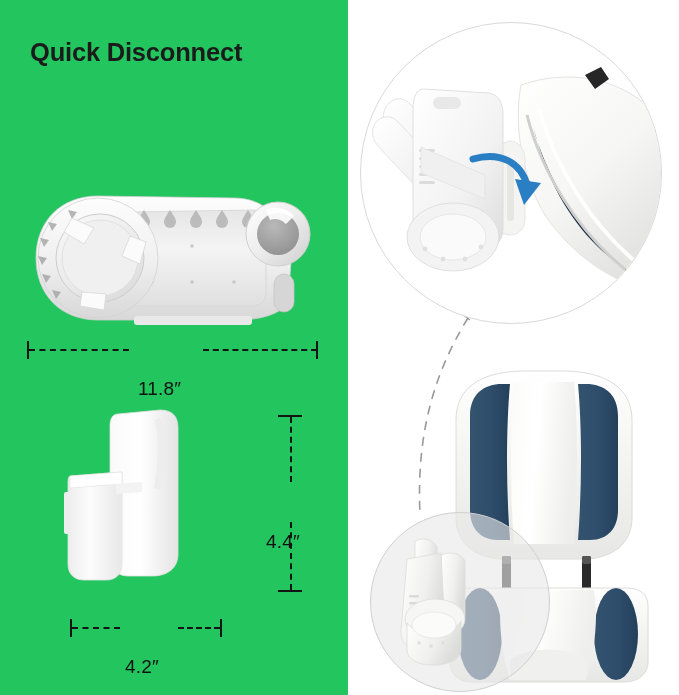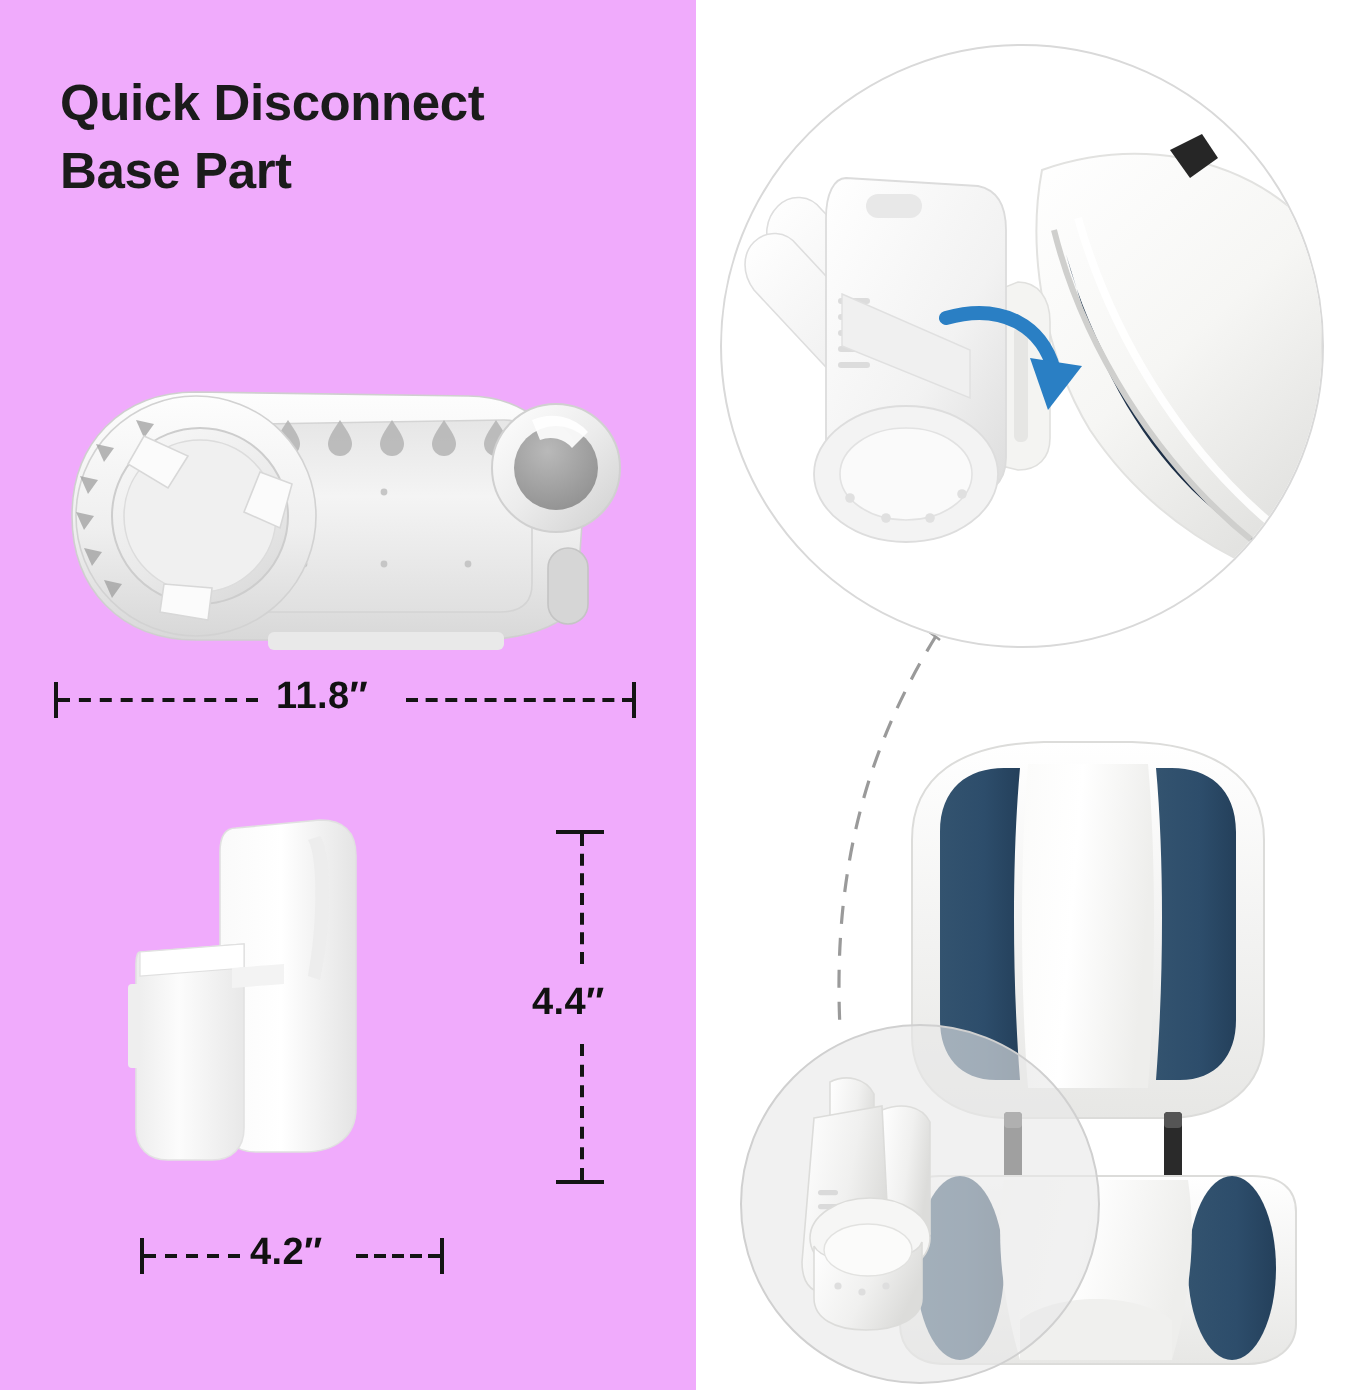--- a/index.html
+++ b/index.html
@@ -17,21 +17,21 @@
     overflow: hidden;
     background: #ffffff;
   }
 
   
   #left-panel {
     position: absolute;
     left: 0; top: 0;
     width: 348px;
     height: 695px;
-    background: #f0abfc;
+    background: #22c55e;
     overflow: hidden;
   }
   #right-panel {
     position: absolute;
     left: 348px; top: 0;
     width: 331px;
     height: 695px;
     background: #ffffff;
     overflow: hidden;
   }
@@ -47,24 +47,25 @@
     line-height: 1.33;
     color: #1b1b1b;
     letter-spacing: -0.2px;
   }
   #title .tline { display: block; white-space: nowrap; }
 
   
   .dim-label {
     position: absolute;
     font-size: 19px;
-    font-weight: bold;
+    font-weight: normal;
     color: #111111;
     letter-spacing: 0.2px;
     white-space: nowrap;
+    margin-top: 40px;
   }
   .dash-h {
     position: absolute;
     height: 0;
     border-top: 2px dashed #141414;
   }
   .dash-v {
     position: absolute;
     width: 0;
     border-left: 2px dashed #141414;
@@ -141,21 +142,20 @@
 </style>
 </head>
 <body>
 
 <div id="page">
 
   <div id="left-panel">
 
     <div id="title">
       <span class="tline">Quick Disconnect</span>
-      <span class="tline">Base Part</span>
     </div>
 
     <div id="tray-art">
       <svg width="296" height="140" viewBox="0 0 296 140" xmlns="http://www.w3.org/2000/svg">
         <defs>
           <linearGradient id="gBody" x1="0" y1="0" x2="0" y2="1">
             <stop offset="0%" stop-color="#fdfdfd"></stop>
             <stop offset="55%" stop-color="#efefef"></stop>
             <stop offset="100%" stop-color="#d8d8d8"></stop>
           </linearGradient>

